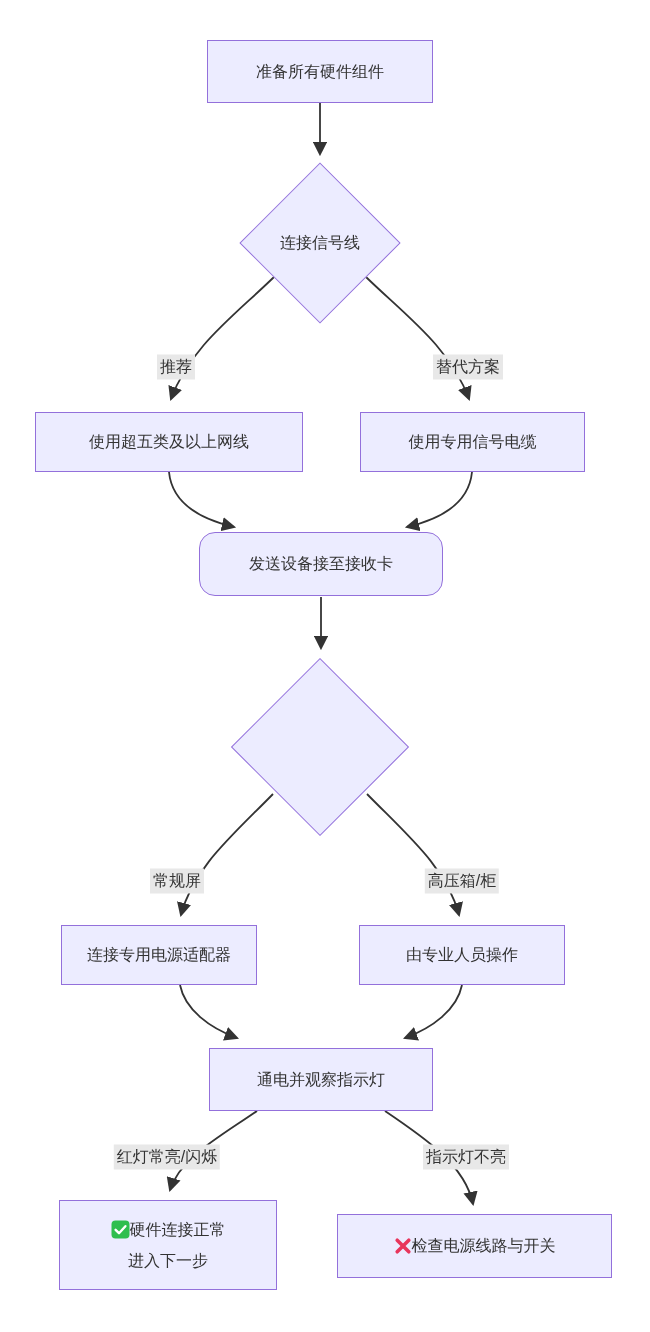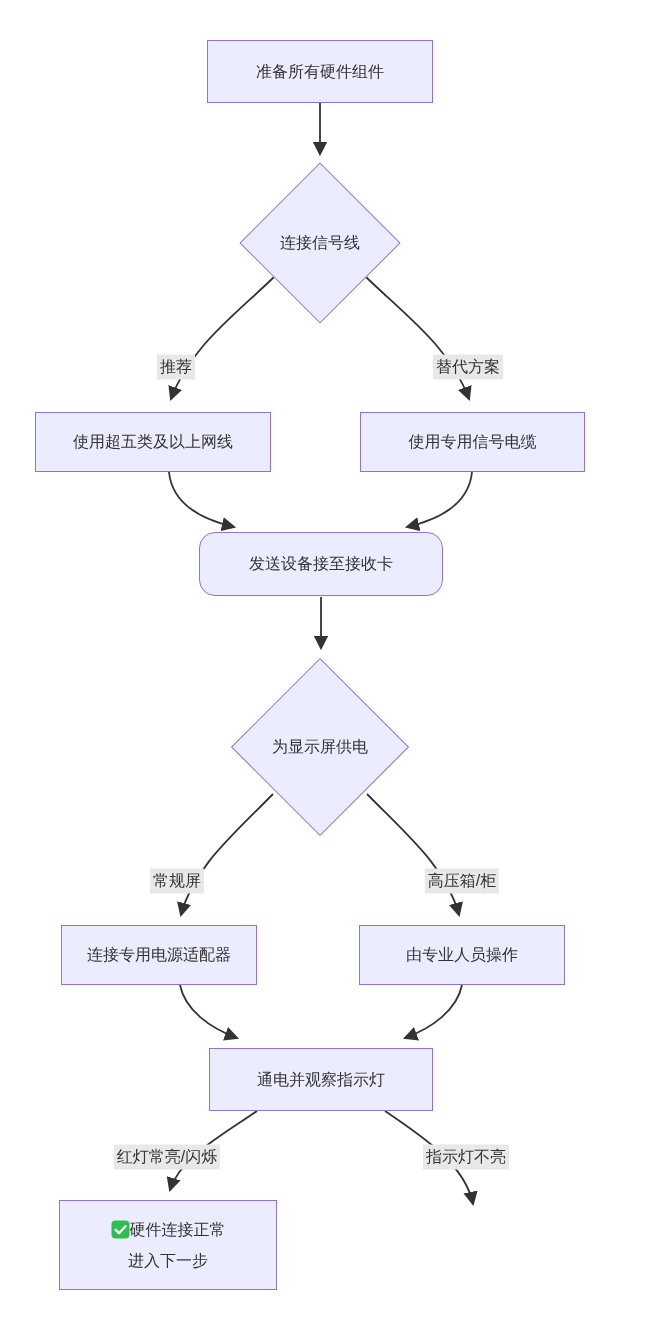--- a/index.html
+++ b/index.html
@@ -69,27 +69,26 @@
   </svg>
 
   <div class="node" style="left:207px;top:40px;width:226px;height:63px;">准备所有硬件组件</div>
 
   <div class="diamond" style="left:263px;top:186px;width:114px;height:114px;"></div>
   <div class="diamond-label" style="left:240px;top:223px;width:160px;height:40px;">连接信号线</div>
 
   <div class="edge-label" style="left:176px;top:367px;">推荐</div>
   <div class="edge-label" style="left:468px;top:367px;">替代方案</div>
 
-  <div class="node" style="left:35px;top:412px;width:236px;height:60px;">使用超五类及以上网线</div>
+  <div class="node" style="left:35px;top:412px;width:268px;height:60px;">使用超五类及以上网线</div>
   <div class="node" style="left:360px;top:412px;width:225px;height:60px;">使用专用信号电缆</div>
 
   <div class="node" style="left:199px;top:532px;width:244px;height:64px;border-radius:16px;">发送设备接至接收卡</div>
 
   <div class="diamond" style="left:257px;top:684px;width:126px;height:126px;"></div>
-  <div class="diamond-label" style="left:240px;top:727px;width:160px;height:40px;">为显示屏供电</div>
 
   <div class="edge-label" style="left:177px;top:881px;">常规屏</div>
   <div class="edge-label" style="left:462px;top:881px;">高压箱/柜</div>
 
   <div class="node" style="left:61px;top:925px;width:196px;height:60px;">连接专用电源适配器</div>
   <div class="node" style="left:359px;top:925px;width:206px;height:60px;">由专业人员操作</div>
 
   <div class="node" style="left:209px;top:1048px;width:224px;height:63px;">通电并观察指示灯</div>
 
   <div class="edge-label" style="left:167px;top:1157px;">红灯常亮/闪烁</div>
@@ -101,14 +100,24 @@
         <svg width="19" height="19" viewBox="0 0 19 19">
           <rect x="0.5" y="0.5" width="18" height="18" rx="4" fill="#2EBE4E"></rect>
           <path d="M4.6 9.8 L8 13.2 L14.4 6.2" stroke="#ffffff" stroke-width="2.4" fill="none" stroke-linecap="round" stroke-linejoin="round"></path>
         </svg>
       </span>
       <span>硬件连接正常</span>
     </div>
     <div>进入下一步</div>
   </div>
 
+  <div class="node" style="left:337px;top:1214px;width:275px;height:64px;">
+    <div class="icon-line">
+      <span class="cross-icon">
+        <svg width="18" height="18" viewBox="0 0 18 18">
+          <path d="M3.2 3.2 L14.8 14.8 M14.8 3.2 L3.2 14.8" stroke="#E8355C" stroke-width="3.6" stroke-linecap="round"></path>
+        </svg>
+      </span>
+      <span>检查电源线路与开关</span>
+    </div>
+  </div>
 
 </div>
 
 </body></html>

